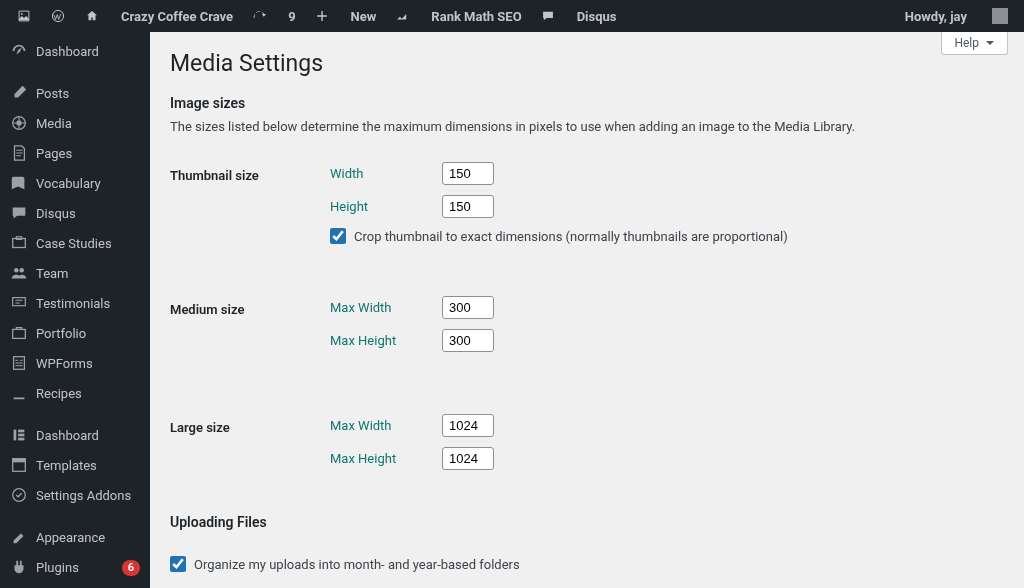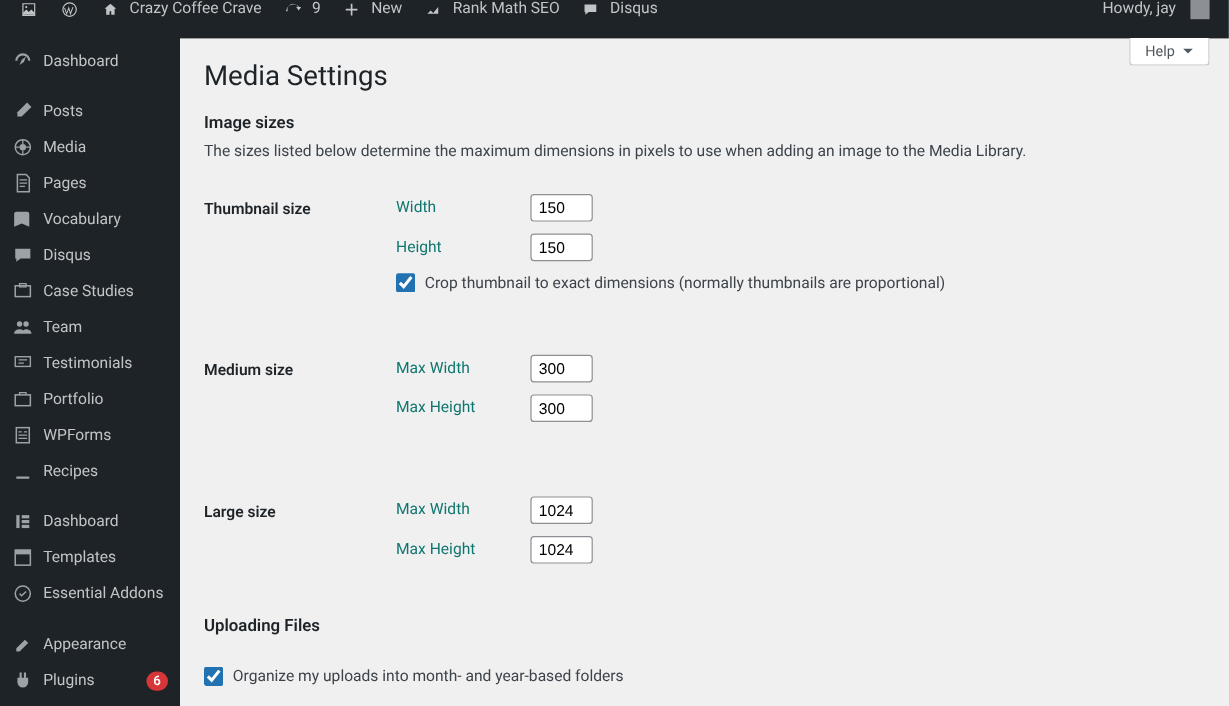--- a/index.html
+++ b/index.html
@@ -1,21 +1,21 @@
 <!DOCTYPE html>
 <html><head>
   <meta charset="utf-8">
   <style>
     * { box-sizing: border-box; margin: 0; padding: 0; }
     body { font-family: -apple-system, BlinkMacSystemFont, "Segoe UI", Roboto, sans-serif; font-size: 13px; color: #3c434a; background: #f0f0f1; width: 1024px; height: 588px; overflow: hidden; position: relative; }
 
     
     .adminbar { background: #1d2327; color: #c3c4c7; height: 32px; display: flex; align-items: center; padding: 0 10px; font-size: 13px; justify-content: space-between; position: relative; z-index: 100; }
     .adminbar-left, .adminbar-right { display: flex; align-items: center; gap: 6px; }
-    .adminbar-item { display: flex; align-items: flex-start; gap: 8px; padding: 0 6px; color: #c3c4c7; cursor: pointer; height: 32px; }
+    .adminbar-item { display: flex; align-items: center; gap: 21px; padding: 0 6px; color: #c3c4c7; cursor: pointer; height: 32px; font-weight: bold; }
     .adminbar svg { fill: #c3c4c7; width: 16px; height: 16px; }
     .avatar-box { width: 16px; height: 16px; background: #8c8f94; display: inline-block; margin-left: 4px; }
     .tiny-icon-box { width: 16px; height: 16px; display:flex; align-items:center; justify-content:center; }
     .tiny-icon-box svg { width: 14px; height:14px; }
 
     
     .wrap { display: flex; height: calc(588px - 32px); }
 
     
     .sidebar { background: #1d2327; width: 150px; flex-shrink: 0; padding-top: 4px; overflow-y: auto; }
@@ -220,21 +220,21 @@
           <rect x="3" y="3" width="14" height="14" fill="none" stroke="#9ca2a7" stroke-width="1.4"></rect>
           <rect x="3" y="3" width="14" height="4"></rect>
         </svg>
         <span class="label">Templates</span>
       </div>
     <div class="sidebar-item">
         <svg viewBox="0 0 20 20">
           <circle cx="10" cy="10" r="7" fill="none" stroke="#9ca2a7" stroke-width="1.4"></circle>
           <path d="M7 10l2 2 4-4" stroke="#9ca2a7" stroke-width="1.4" fill="none"></path>
         </svg>
-        <span class="label">Essential Addons</span>
+        <span class="label">Settings Addons</span>
       </div>
     <div class="sidebar-item section-break">
         <svg viewBox="0 0 20 20">
           <path d="M4 14l8-8 3 3-8 8H4zM14 4l2 2"></path>
         </svg>
         <span class="label">Appearance</span>
       </div>
     <div class="sidebar-item">
         <svg viewBox="0 0 20 20">
           <path d="M7 3v5H5v4a5 5 0 0010 0V8h-2V3h-2v5H9V3z"></path>

